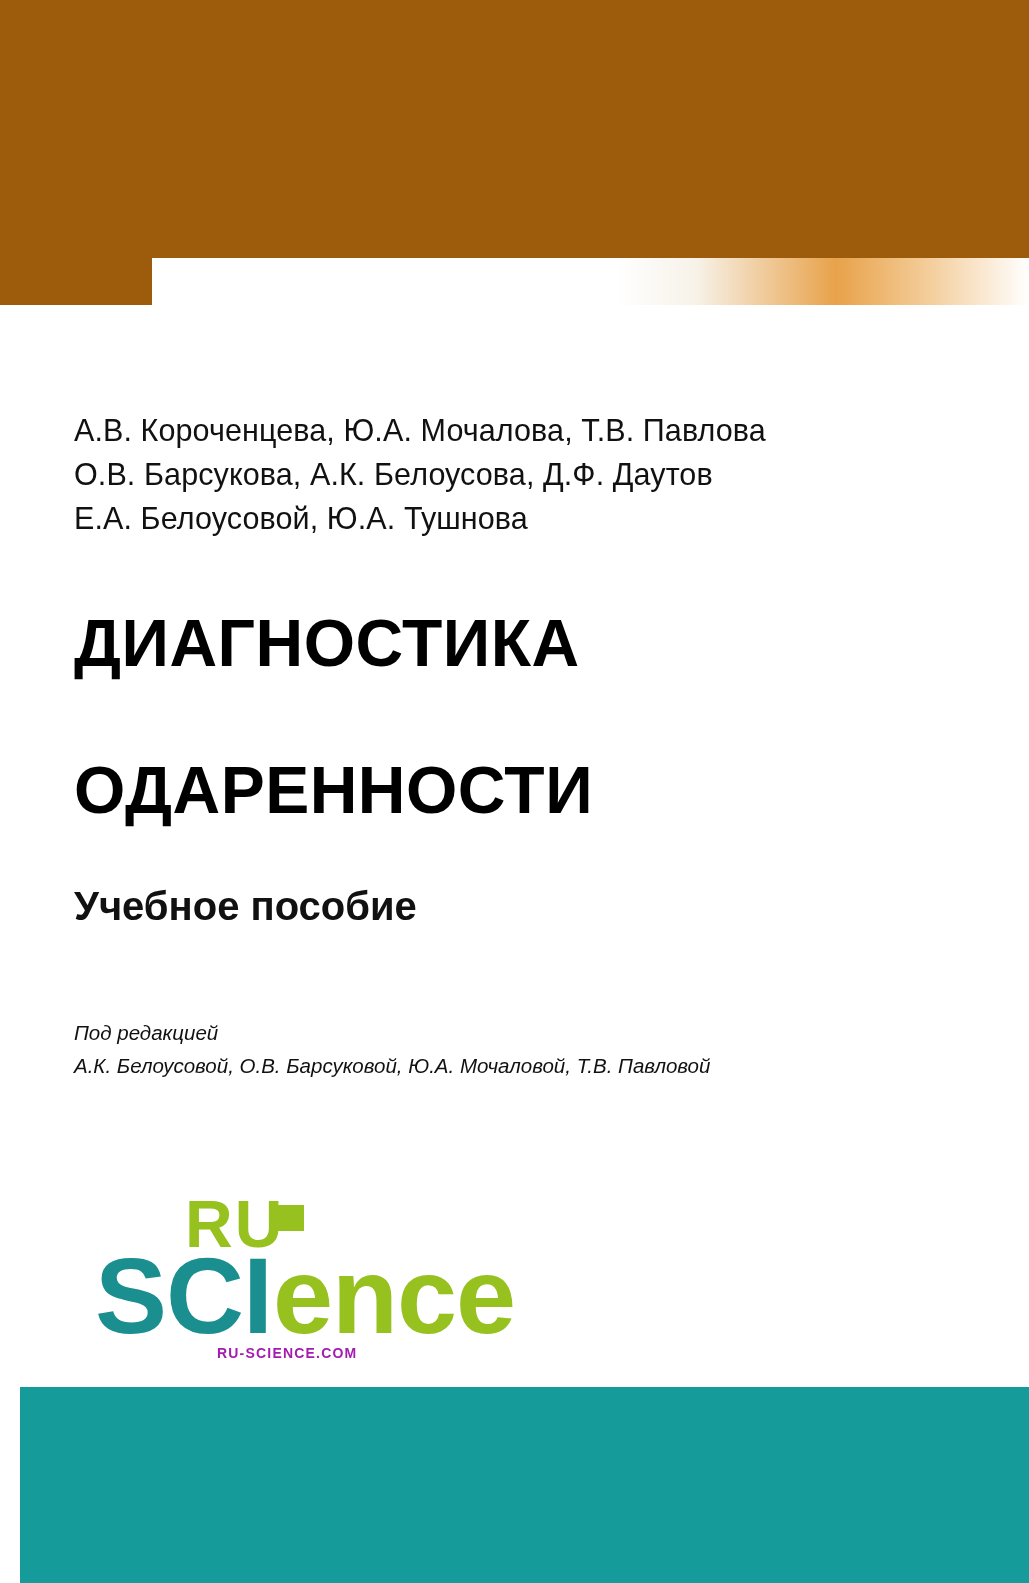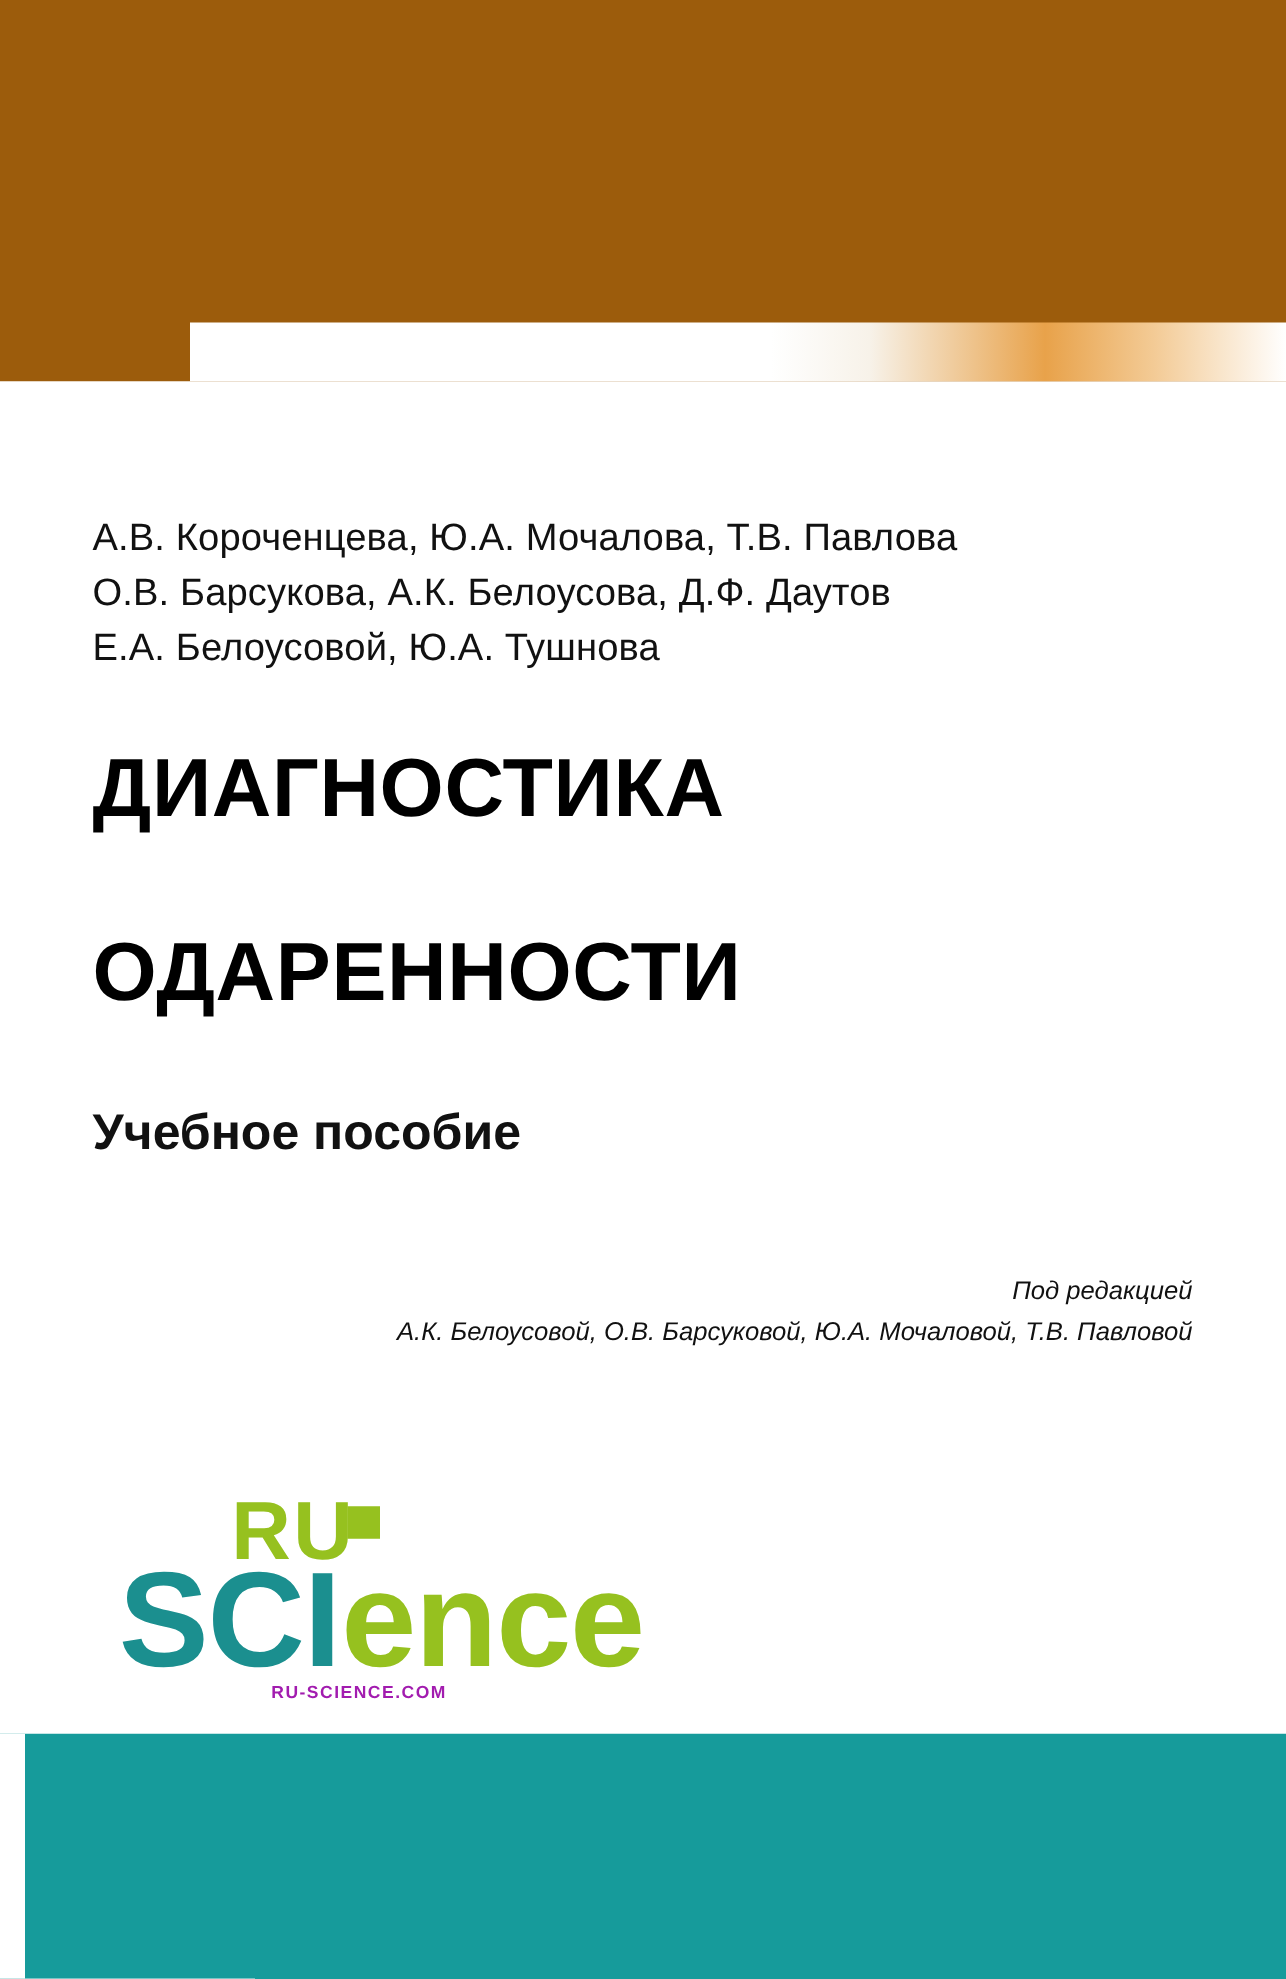--- a/index.html
+++ b/index.html
@@ -71,21 +71,21 @@
     line-height: 44px;
     color: #111111;
     letter-spacing: 0.1px;
   }
   .authors div {
     white-space: nowrap;
   }
   .title {
     position: absolute;
     left: 74px;
-    top: 597px;
+    top: 610px;
     width: 900px;
     font-size: 66px;
     font-weight: bold;
     line-height: 1.0;
     color: #000000;
     letter-spacing: 0.5px;
   }
   .title .line2 {
     margin-top: 81px;
   }
@@ -99,21 +99,20 @@
   }
   .editors {
     position: absolute;
     left: 74px;
     top: 1016px;
     width: 880px;
     font-size: 20.5px;
     font-style: italic;
     line-height: 33px;
     color: #111111;
-    text-align: right;
   }
   
   .logo {
     position: absolute;
     left: 85px;
     top: 1185px;
     width: 430px;
     height: 185px;
   }
   .logo svg {

